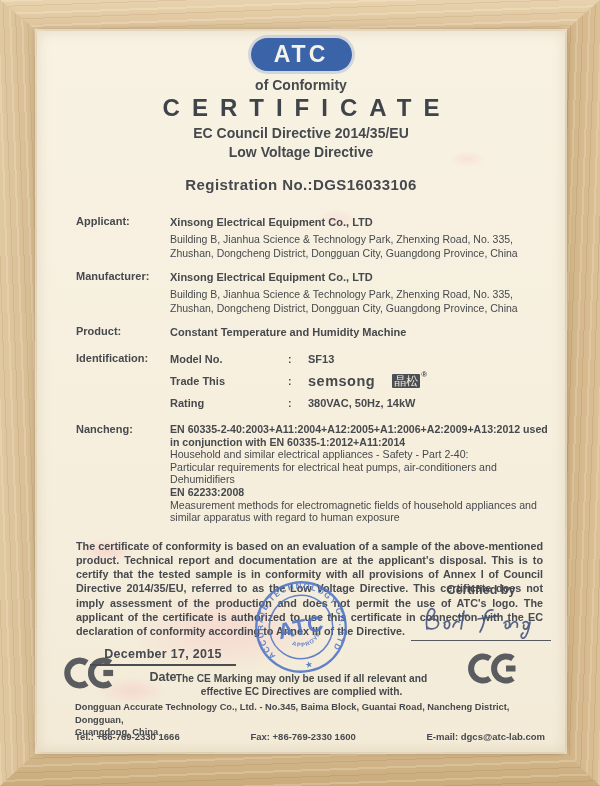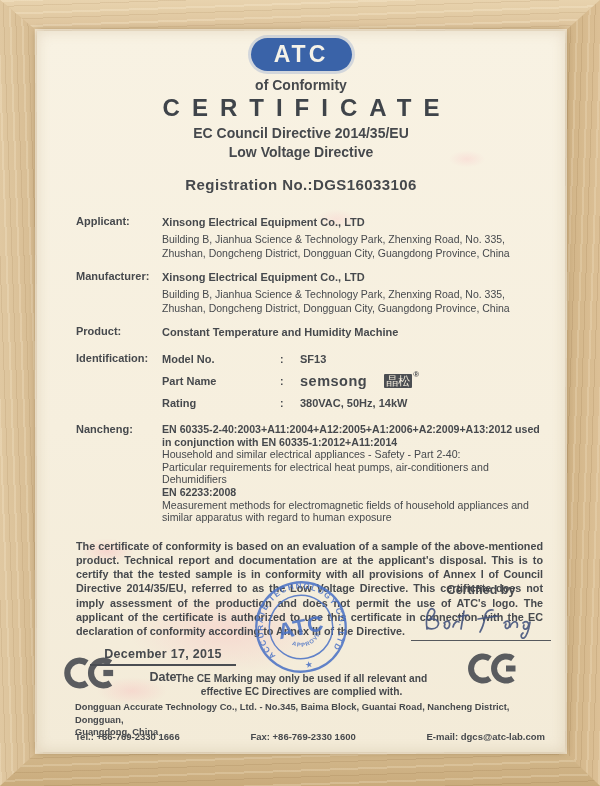--- a/index.html
+++ b/index.html
@@ -45,21 +45,21 @@
   .atc-pill { width:101px; height:33px; margin:0 auto; background:#3a63a8; border-radius:17px;
     color:#f5f2e8; font-weight:bold; font-size:23px; letter-spacing:3px; text-align:center; line-height:33px;
     box-shadow:0 0 0 3px rgba(110,145,200,.28); }
   .cert-title { font-size:24px; font-weight:bold; letter-spacing:12px; color:#3f444a; margin-top:1px; padding-left:12px; }
   .sub-title { font-size:14px; font-weight:bold; margin-top:6px; }
   .dir-line { font-size:14px; font-weight:bold; margin-top:3px; }
   .reg-line { font-size:15px; font-weight:bold; margin-top:16px; letter-spacing:.4px; }
 
   
   .fields { margin-top:22px; padding:0 14px 0 39px; }
-  .row { display:flex; margin-bottom:10px; }
+  .row { display:flex; margin-bottom:10px;gap:8px; }
   .lab { width:86px; flex:none; font-size:11px; font-weight:bold; }
   .cnt { flex:1; font-size:10.5px; line-height:14px; }
   .bold { font-weight:bold; font-size:11px; }
   .addr { margin-top:3px; }
   .id-row { display:flex; margin-bottom:8px; align-items:center; }
   .id-lab { width:118px; flex:none; font-weight:bold; font-size:11px; }
   .id-col { width:20px; flex:none; font-weight:bold; }
   .id-val { font-weight:bold; font-size:11px; }
   .brand { display:flex; align-items:flex-end; gap:1px; }
   .brand-latin { font-weight:bold; font-size:14.5px; letter-spacing:.5px; line-height:14px; }
@@ -140,21 +140,21 @@
 
       <div class="row" style="margin-bottom:5px;">
         <div class="lab">Identification:</div>
         <div class="cnt">
           <div class="id-row">
             <span class="id-lab">Model No.</span>
             <span class="id-col">:</span>
             <span class="id-val">SF13</span>
           </div>
           <div class="id-row">
-            <span class="id-lab">Part Name</span>
+            <span class="id-lab">Trade This</span>
             <span class="id-col">:</span>
             <span class="brand">
               <span class="brand-latin">semsong</span>
               <span class="brand-cjk">晶松</span>
               <span class="brand-reg">®</span>
             </span>
           </div>
           <div class="id-row">
             <span class="id-lab">Rating</span>
             <span class="id-col">:</span>

